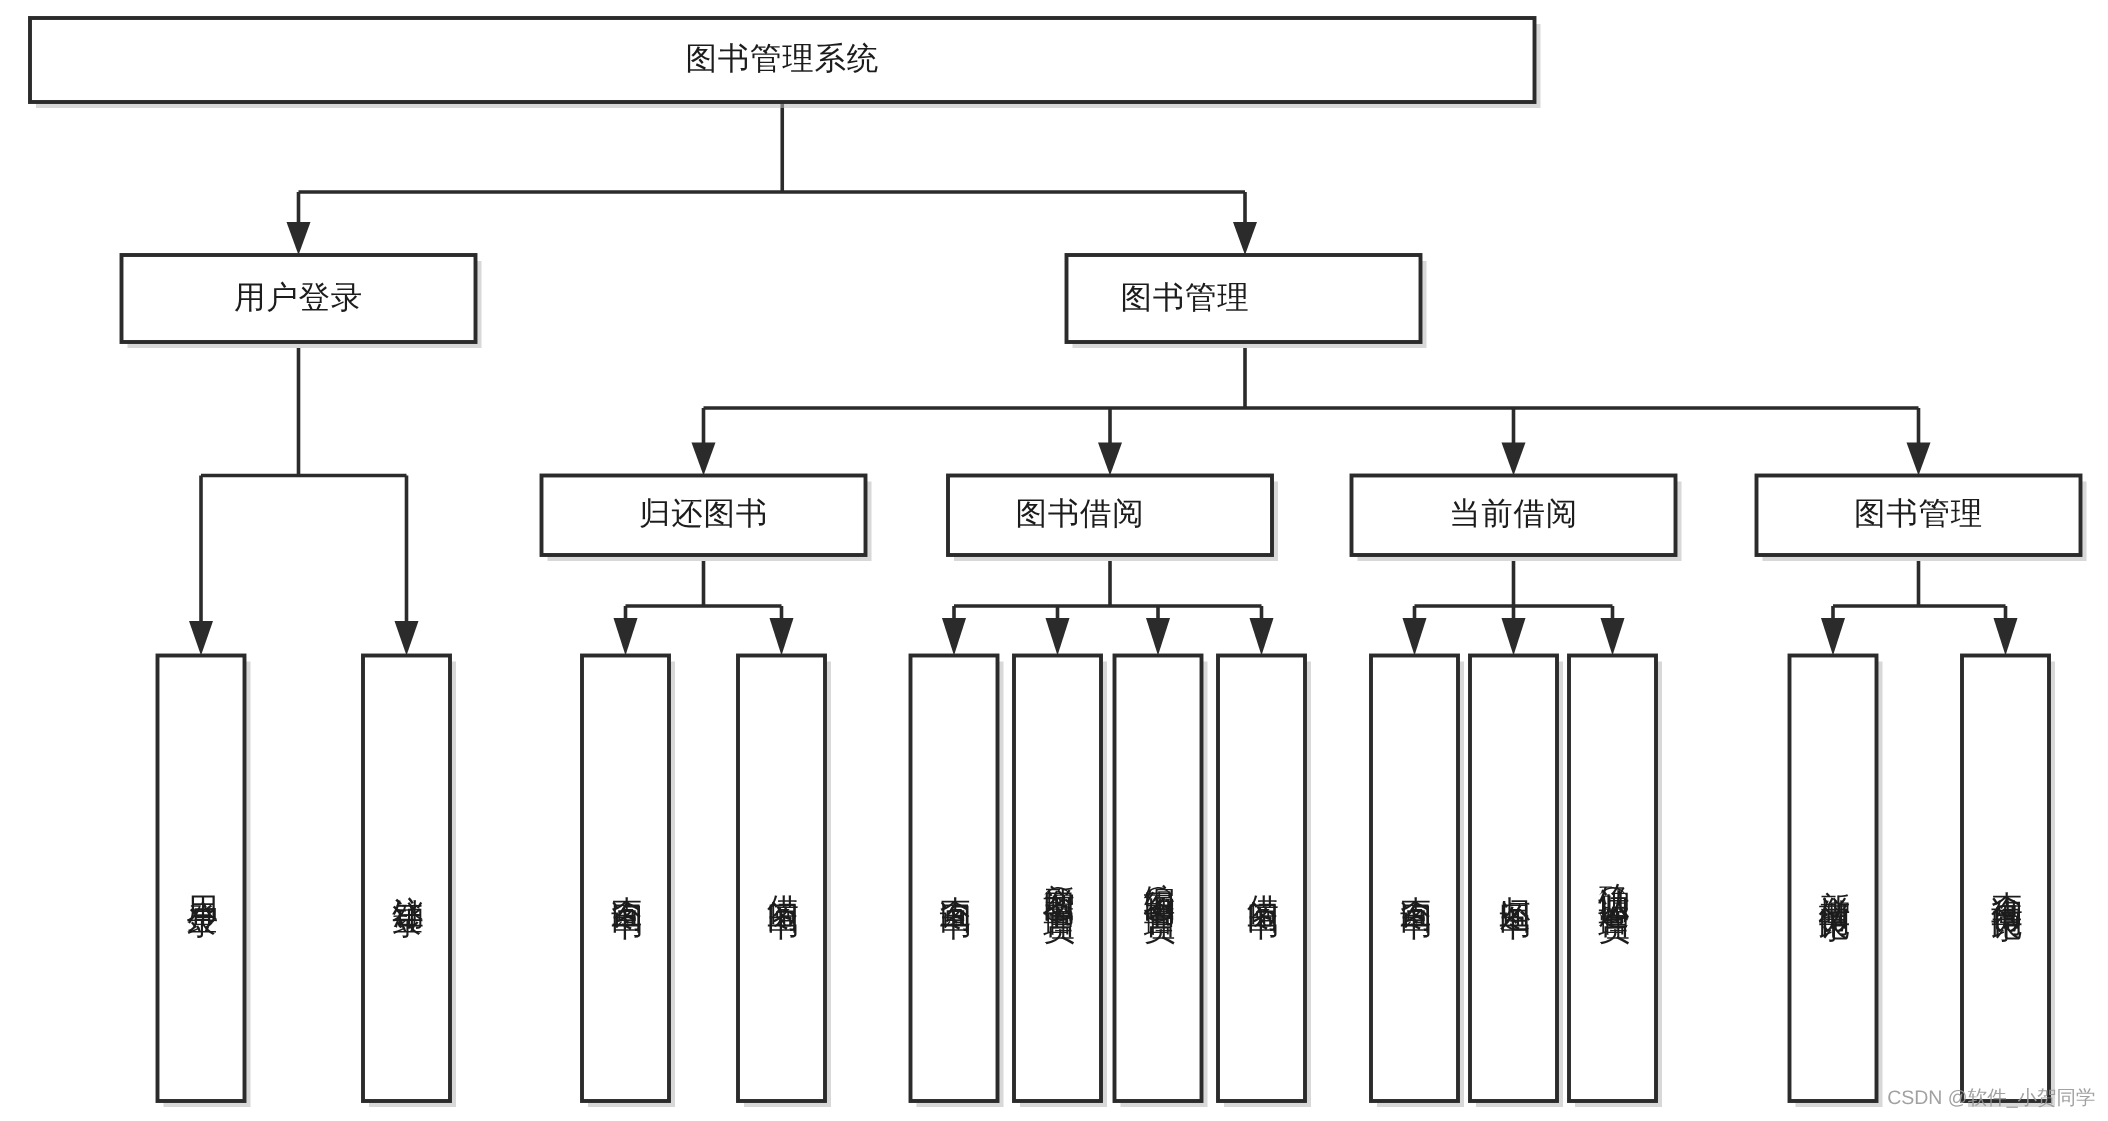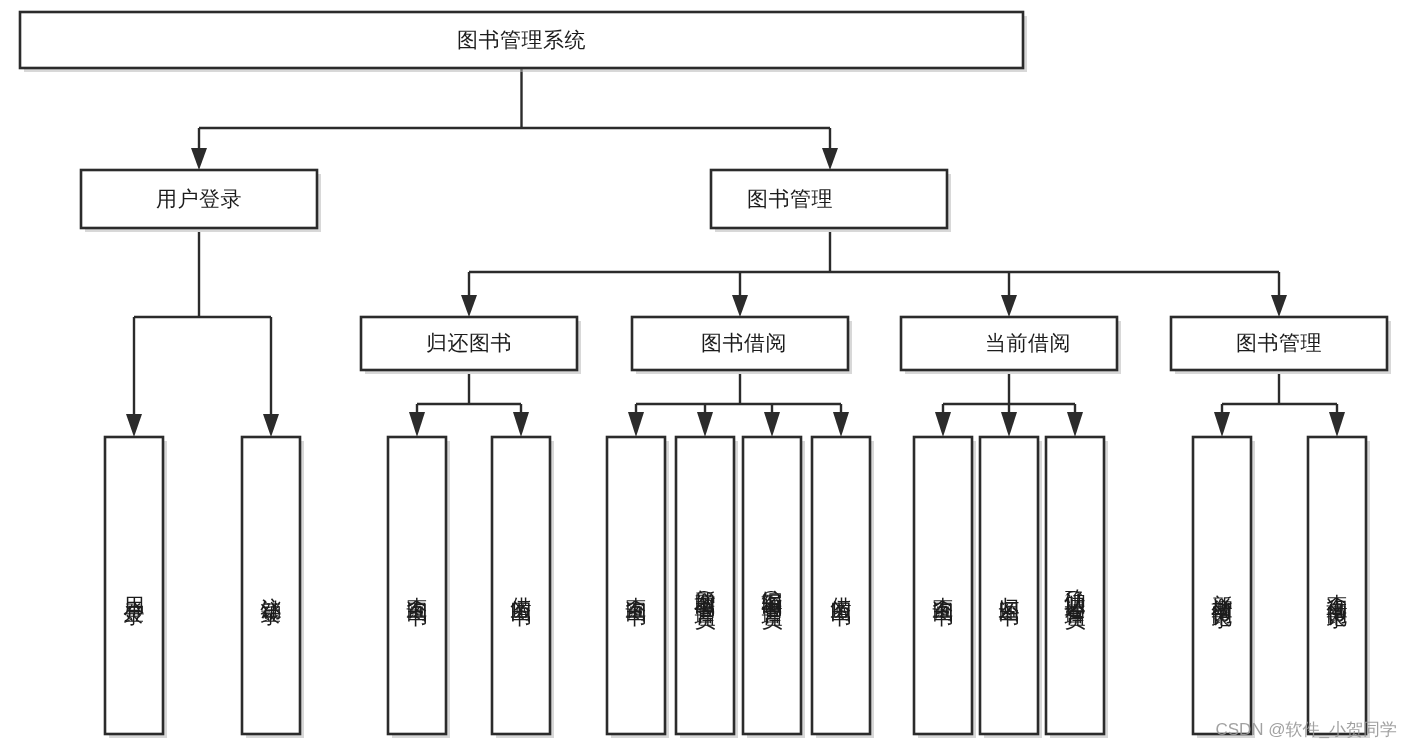--- a/index.html
+++ b/index.html
@@ -63,21 +63,21 @@
     writing-mode: vertical-rl;
     text-orientation: upright;
     font-size: 21px;
     line-height: 1.05;
     letter-spacing: 3px;
   }
   .watermark {
     position: absolute;
     right: 8px;
     bottom: 6px;
-    font-size: 17px;
+    font-size: 13px;
     color: #9a9a9a;
     opacity: 0.92;
     white-space: nowrap;
     pointer-events: none;
     font-family: "Liberation Sans", "DejaVu Sans", sans-serif;
   }
 </style>
 </head>
 <body>
 
@@ -252,22 +252,22 @@
       <rect class="node-box" x="1308" y="437" width="58" height="297"></rect>
     </g>
   </svg>
 
   <div class="node-label horizontal" style="left:20px; top:12px; width:1003px; height:56px;">图书管理系统</div>
 
   <div class="node-label horizontal" style="left:81px; top:170px; width:236px; height:58px;">用户登录</div>
   <div class="node-label horizontal" style="left:672px; top:170px; width:236px; height:58px;">图书管理</div>
 
   <div class="node-label horizontal" style="left:361px; top:317px; width:216px; height:53px;">归还图书</div>
-  <div class="node-label horizontal" style="left:632px; top:317px; width:224px; height:53px;text-align:right;">图书借阅</div>
-  <div class="node-label horizontal" style="left:901px; top:317px; width:216px; height:53px;padding-left:19px;">当前借阅</div>
+  <div class="node-label horizontal" style="left:608px; top:317px; width:224px; height:53px;text-align:right;">图书借阅</div>
+  <div class="node-label horizontal" style="left:901px; top:317px; width:216px; height:53px;">当前借阅</div>
   <div class="node-label horizontal" style="left:1171px; top:317px; width:216px; height:53px;">图书管理</div>
 
   <div class="node-label vertical" style="left:105px; top:437px; width:58px; height:297px;">用户登录</div>
   <div class="node-label vertical" style="left:242px; top:437px; width:58px; height:297px;">注销登录</div>
   <div class="node-label vertical" style="left:388px; top:437px; width:58px; height:297px;">查询图书</div>
   <div class="node-label vertical" style="left:492px; top:437px; width:58px; height:297px;">借阅图书</div>
   <div class="node-label vertical" style="left:607px; top:437px; width:58px; height:297px;">查询图书</div>
   <div class="node-label vertical" style="left:676px; top:437px; width:58px; height:297px;">新增图书（管理员）</div>
   <div class="node-label vertical" style="left:743px; top:437px; width:58px; height:297px;">编辑图书（管理员）</div>
   <div class="node-label vertical" style="left:812px; top:437px; width:58px; height:297px;">借阅图书</div>

